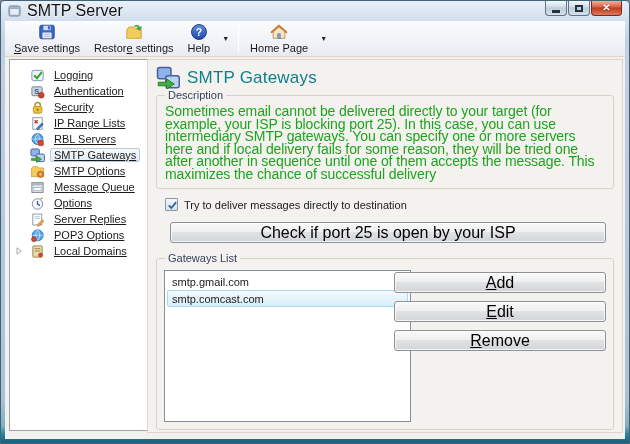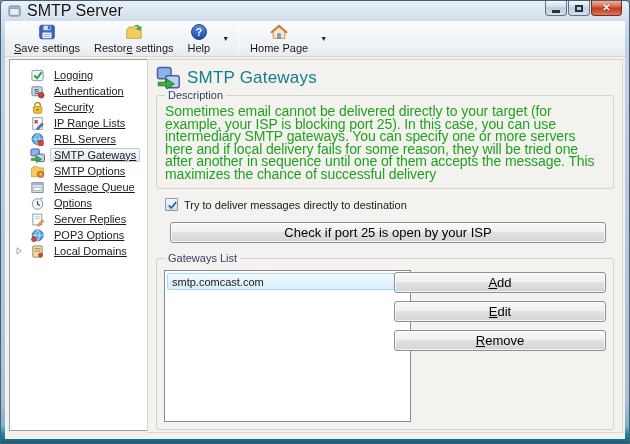--- a/index.html
+++ b/index.html
@@ -60,21 +60,21 @@
   .gb-label { position:absolute; top:-7px; left:8px; background:#f4f2ef; padding:0 3px; color:#35425e; }
 
   .gb-desc { margin:2px 2px 0 2px; padding:9px 8px 8px 8px; }
   .desc-text { color:#1fa31f; font-size:14px; line-height:12.5px; letter-spacing:-0.1px; }
 
   .chkrow { display:flex; align-items:center; gap:6px; margin:9px 0 0 4px; cursor:default;padding-left:7px; }
   .checkbox { position:relative; width:13px; height:13px; border:1px solid #8a98a8; border-radius:1px;
     background:linear-gradient(#f2f7fb,#d2e0ee); }
   .checkbox svg { position:absolute; left:1px; top:1px; }
 
-  .btn { font-family:inherit; font-size:13px; color:#000; height:21px;
+  .btn { font-family:inherit; font-size:16px; color:#000; height:21px;
     border:1px solid #8e9097; border-radius:3px;
     background:linear-gradient(#f9f9f9,#f0f0f0 45%,#e2e3e5 46%,#d3d4d7);
     box-shadow:inset 0 0 0 1px rgba(255,255,255,.75); cursor:default; }
   .btn-wide { display:block; margin:11px 10px 0 16px; }
 
   .gb-gates { flex:1; margin:15px 2px 2px 2px; }
   .listbox { position:absolute; left:7px; top:11px; bottom:7px; width:247px;
     background:#fff; border:1px solid #828f9c; padding:2px; overflow:hidden; }
   .litem { height:17px; line-height:15px; padding:1px 4px; border:1px solid transparent; border-radius:2px; cursor:default; }
   .litem.sel { background:linear-gradient(#f3fafd,#d6eefb); border:1px solid #a9d9f2; }
@@ -296,20 +296,21 @@
         </span>
         <span>Try to deliver messages directly to destination</span>
       </div>
 
       <button class="btn btn-wide">Check if port 25 is open by your ISP</button>
 
       <div class="groupbox gb-gates">
         <span class="gb-label">Gateways List</span>
 
         <div class="listbox">
+          <div class="litem">smtp.gmail.com</div>
           <div class="litem sel">smtp.comcast.com</div>
         </div>
 
         <div class="btncol">
           <button class="btn"><span></span><span class="mn">A</span><span>dd</span></button>
           <button class="btn"><span></span><span class="mn">E</span><span>dit</span></button>
           <button class="btn"><span></span><span class="mn">R</span><span>emove</span></button>
         </div>
       </div>
 

